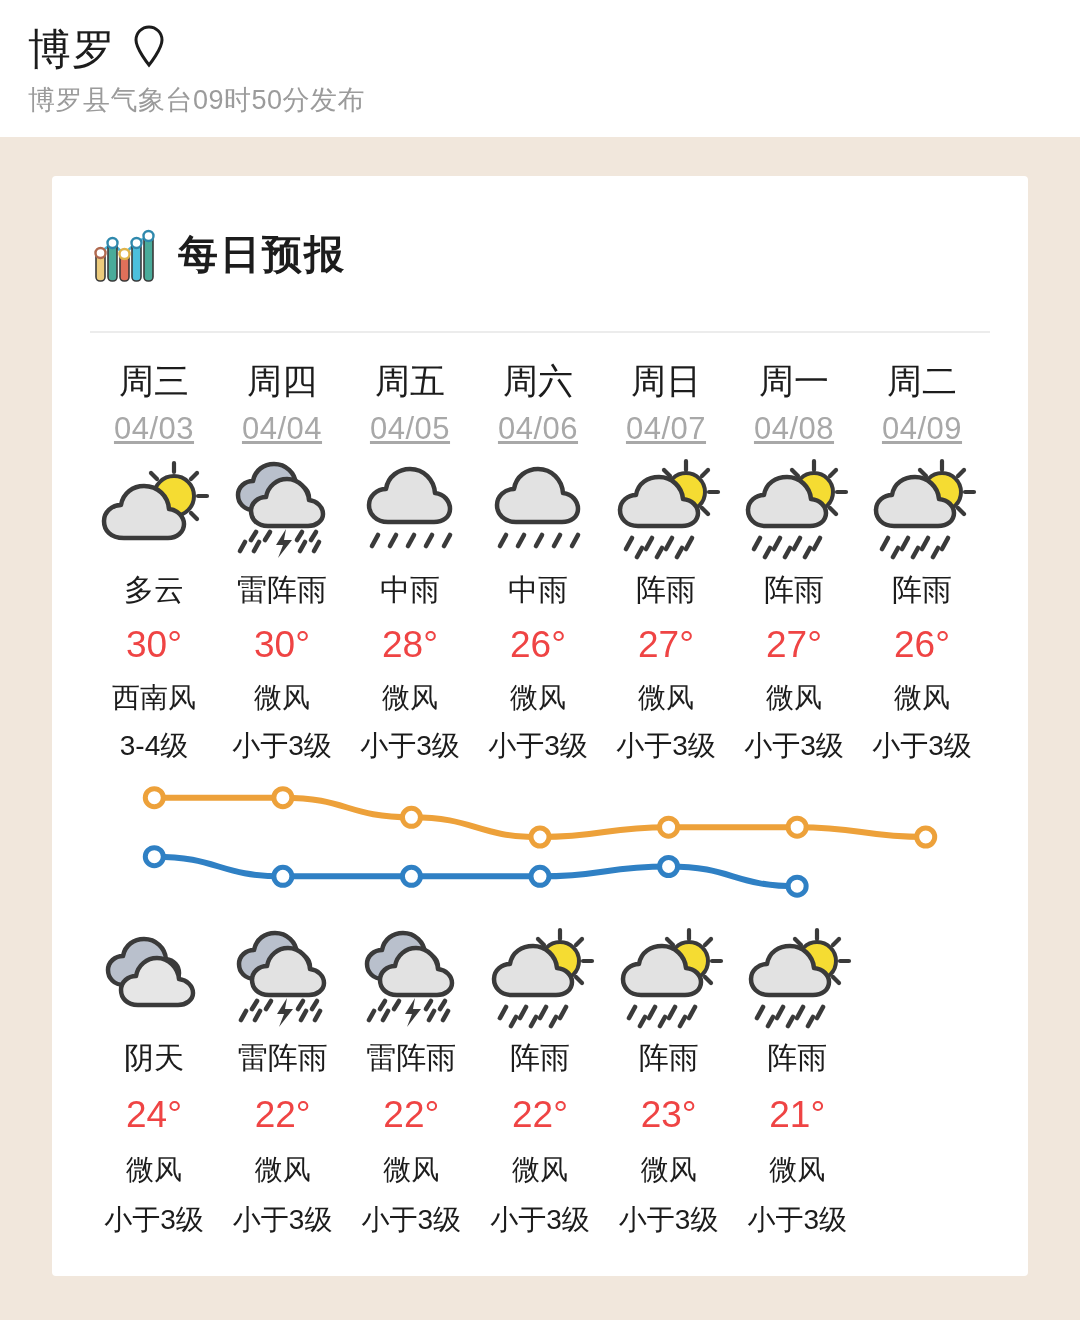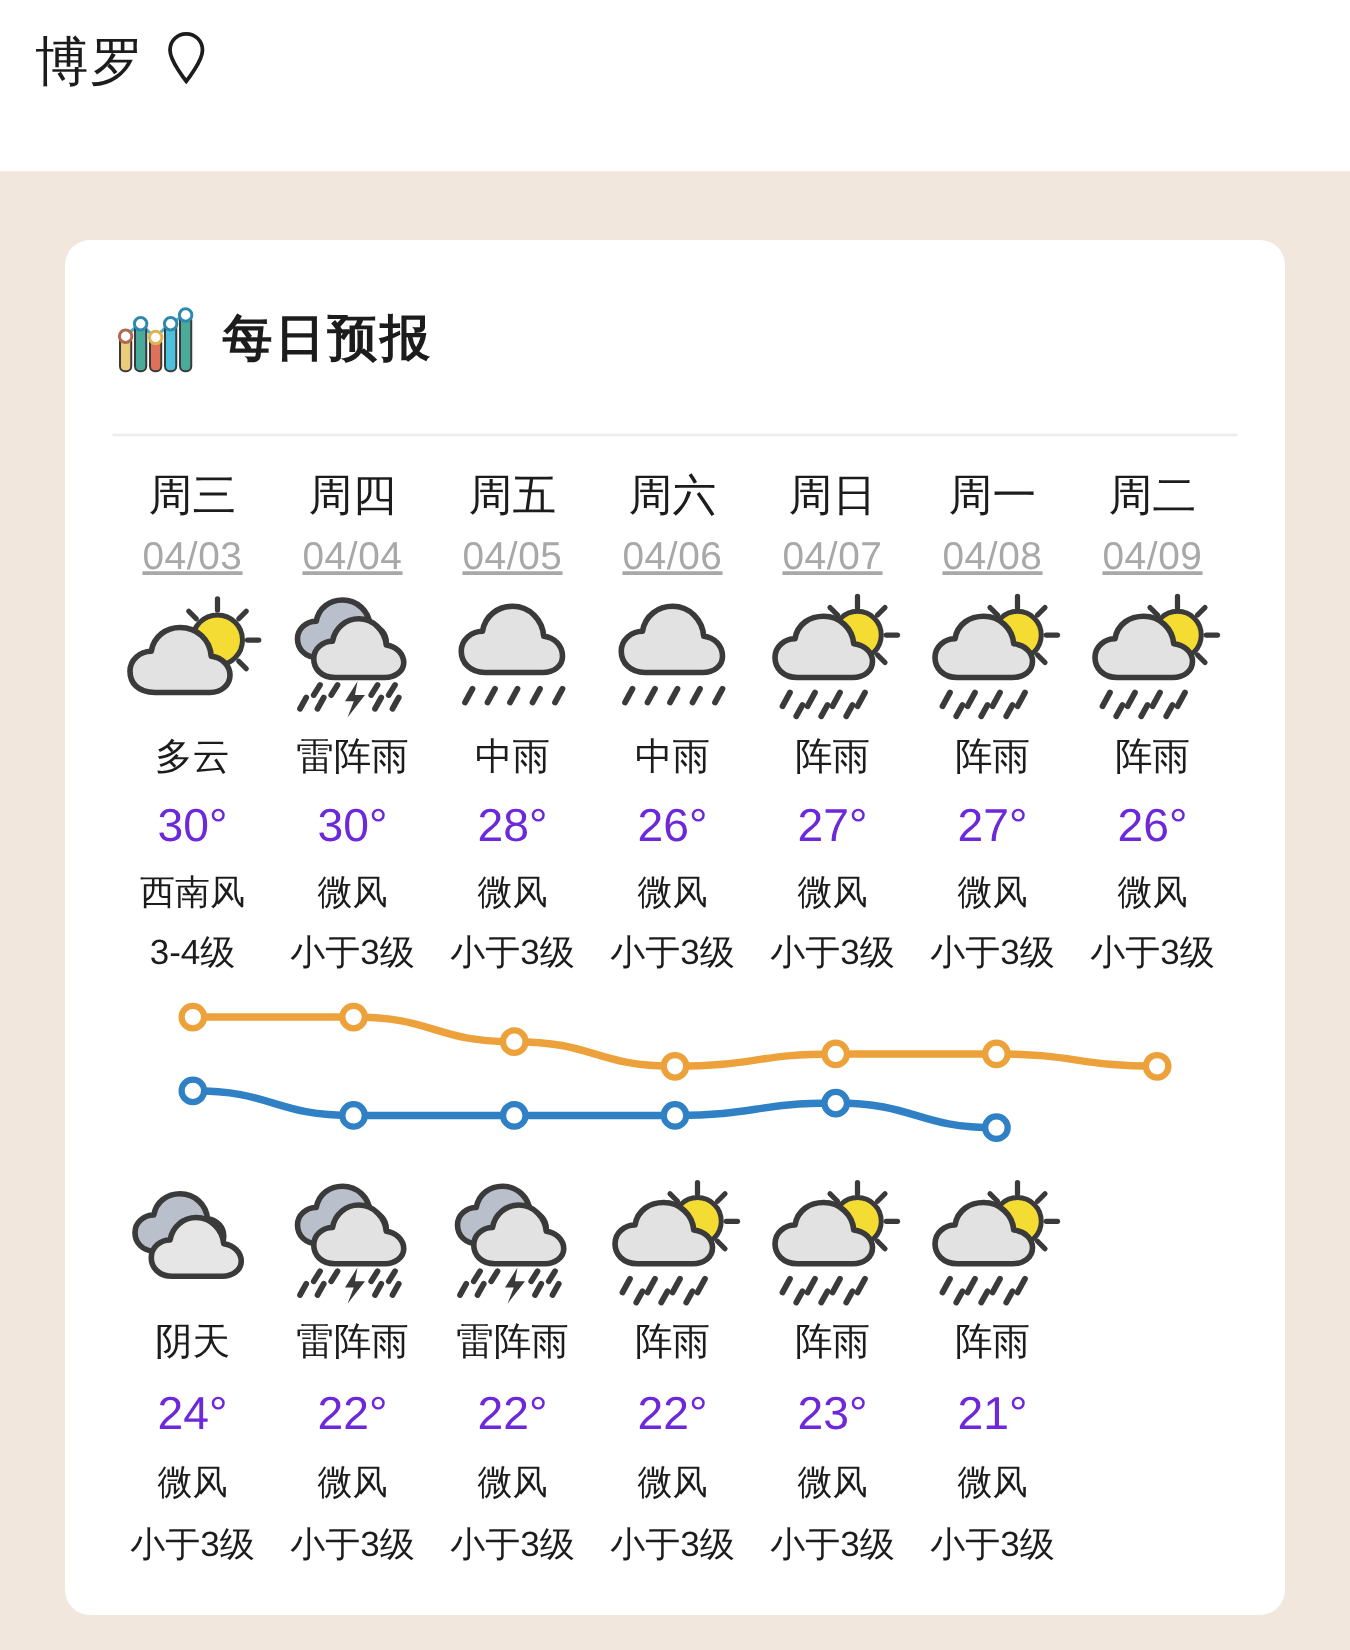--- a/index.html
+++ b/index.html
@@ -39,22 +39,21 @@
   .publish-line {
     font-size: 27px; color: #9b9b9b; margin-top: 8px; letter-spacing: .5px;
   }
 
   
   .card {
     position: absolute;
     left: 52px; top: 176px;
     width: 976px; height: 1100px;
     background: #ffffff;
-    border-radius: 20px;
-    margin-top: 16px;
+    border-radius: 4px;
   }
 
   .card-head {
     display: flex; align-items: center;
     padding: 46px 0 0 38px;
     height: 110px;
   }
   .bar-icon { width: 66px; height: 62px; }
   .card-title {
     font-size: 40px; color: #1c1c1c; font-weight: 700;
@@ -72,35 +71,36 @@
     display: flex;
   }
   .col {
     width: 128px;
     display: flex; flex-direction: column; align-items: center;
   }
   .wk   { font-size: 35px; color: #1c1c1c; font-weight: 500; height: 50px; line-height: 50px;}
   .dt   { font-size: 31px; color: #a8a8a8; height: 46px; line-height: 46px; letter-spacing: .5px; text-decoration: underline;}
   .ico  { height: 112px; display:flex; align-items:center; justify-content:center; }
   .cond { font-size: 30px; color: #1c1c1c; height: 52px; line-height: 52px; }
-  .temp { font-size: 37px; color: #6d28d9; height: 58px; line-height: 58px; }
+  .temp { font-size: 37px; color: #ef4444; height: 58px; line-height: 58px; }
   .wind { font-size: 28px; color: #1c1c1c; height: 48px; line-height: 48px; }
   .wlvl { font-size: 28px; color: #1c1c1c; height: 48px; line-height: 48px; white-space: nowrap;}
 
   
   .chart-wrap {
     position: absolute; left: 38px; top: 586px;
     width: 900px; height: 160px;
   }
 
   
   .grid-night {
     position: absolute; left: 38px; top: 746px;
     width: 900px;
     display: flex;
+    justify-content: space-between;
   }
   .grid-night .ico  { height: 110px; }
   .grid-night .cond { height: 54px; }
   .grid-night .temp { height: 60px; }
   .grid-night .wind { height: 50px; }
   .grid-night .wlvl { height: 50px; }
 </style>
 </head>
 <body>
 
@@ -108,20 +108,21 @@
 
   <div class="header">
     <div class="city-line">
       <span class="city-name">博罗</span>
       <span class="pin-icon">
         <svg width="34" height="44" viewBox="0 0 34 44">
           <path d="M17 3 C9.8 3 4 8.8 4 16 C4 25 17 41 17 41 C17 41 30 25 30 16 C30 8.8 24.2 3 17 3 Z" fill="none" stroke="#1c1c1c" stroke-width="3"></path>
         </svg>
       </span>
     </div>
+    <div class="publish-line">博罗县气象台09时50分发布</div>
   </div>
 
   <div class="card">
 
     <div class="card-head">
       <span class="bar-icon">
         <svg width="66" height="62" viewBox="0 0 66 62">
 
           <polyline points="10,30 22,20 34,31 46,20 58,13" fill="none" stroke="#4db2d4" stroke-width="2.5"></polyline>
 

